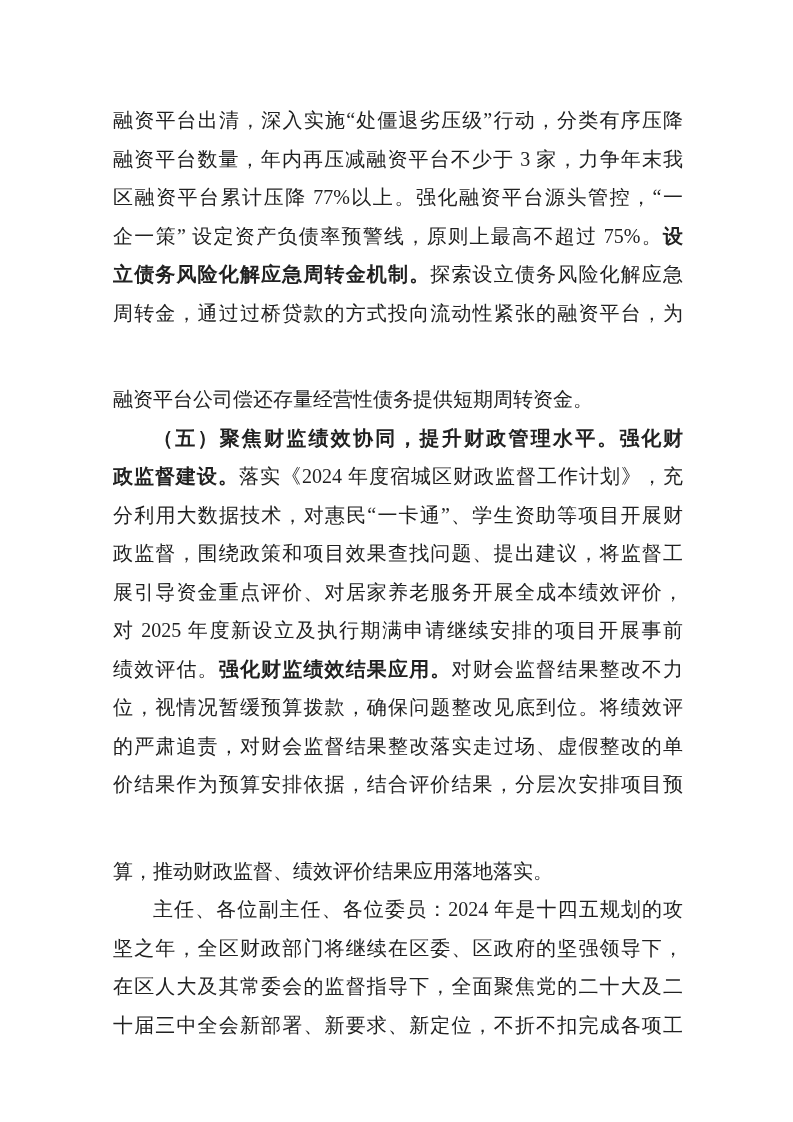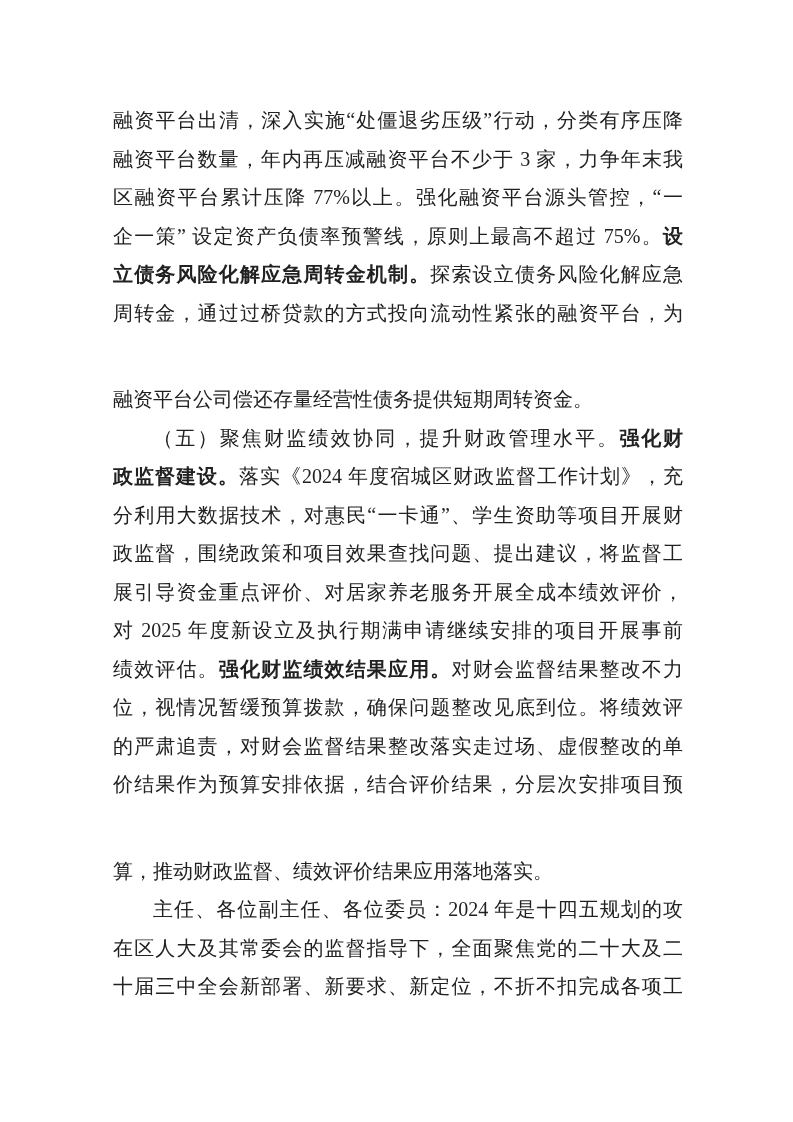--- a/index.html
+++ b/index.html
@@ -38,21 +38,21 @@
   }
   .line.last {
     text-align-last: left;
     margin-top: 48px;
   }
   .line.indent {
     text-indent: 2em;
   }
   .run-normal { font-weight: normal; }
   .run-bold   { font-weight: bold; }
-  .run-kai    { font-weight: normal; letter-spacing: 0.5px; }
+  .run-kai    { font-weight: bold; letter-spacing: 0.5px; }
 </style>
 </head>
 <body>
 
 <div class="page">
   <div class="textblock">
       <div class="line"><span class="run-normal">融资平台出清，深入实施“处僵退劣压级”行动，分类有序压降</span></div>
       <div class="line"><span class="run-normal">融资平台数量，年内再压减融资平台不少于 3 家，力争年末我</span></div>
       <div class="line"><span class="run-normal">区融资平台累计压降 77%以上。强化融资平台源头管控，“一</span></div>
       <div class="line"><span class="run-normal">企一策” 设定资产负债率预警线，原则上最高不超过 75%。</span><span class="run-bold">设</span></div>
@@ -64,16 +64,17 @@
       <div class="line"><span class="run-normal">分利用大数据技术，对惠民“一卡通”、学生资助等项目开展财</span></div>
       <div class="line"><span class="run-normal">政监督，围绕政策和项目效果查找问题、提出建议，将监督工</span></div>
       <div class="line"><span class="run-normal">展引导资金重点评价、对居家养老服务开展全成本绩效评价，</span></div>
       <div class="line"><span class="run-normal">对 2025 年度新设立及执行期满申请继续安排的项目开展事前</span></div>
       <div class="line"><span class="run-normal">绩效评估。</span><span class="run-bold">强化财监绩效结果应用。</span><span class="run-normal">对财会监督结果整改不力</span></div>
       <div class="line"><span class="run-normal">位，视情况暂缓预算拨款，确保问题整改见底到位。将绩效评</span></div>
       <div class="line"><span class="run-normal">的严肃追责，对财会监督结果整改落实走过场、虚假整改的单</span></div>
       <div class="line"><span class="run-normal">价结果作为预算安排依据，结合评价结果，分层次安排项目预</span></div>
       <div class="line last"><span class="run-normal">算，推动财政监督、绩效评价结果应用落地落实。</span></div>
       <div class="line indent"><span class="run-normal">主任、各位副主任、各位委员：2024 年是十四五规划的攻</span></div>
+      <div class="line"><span class="run-normal">坚之年，全区财政部门将继续在区委、区政府的坚强领导下，</span></div>
       <div class="line"><span class="run-normal">在区人大及其常委会的监督指导下，全面聚焦党的二十大及二</span></div>
       <div class="line"><span class="run-normal">十届三中全会新部署、新要求、新定位，不折不扣完成各项工</span></div>
     </div>
 </div>
 
 </body></html>

